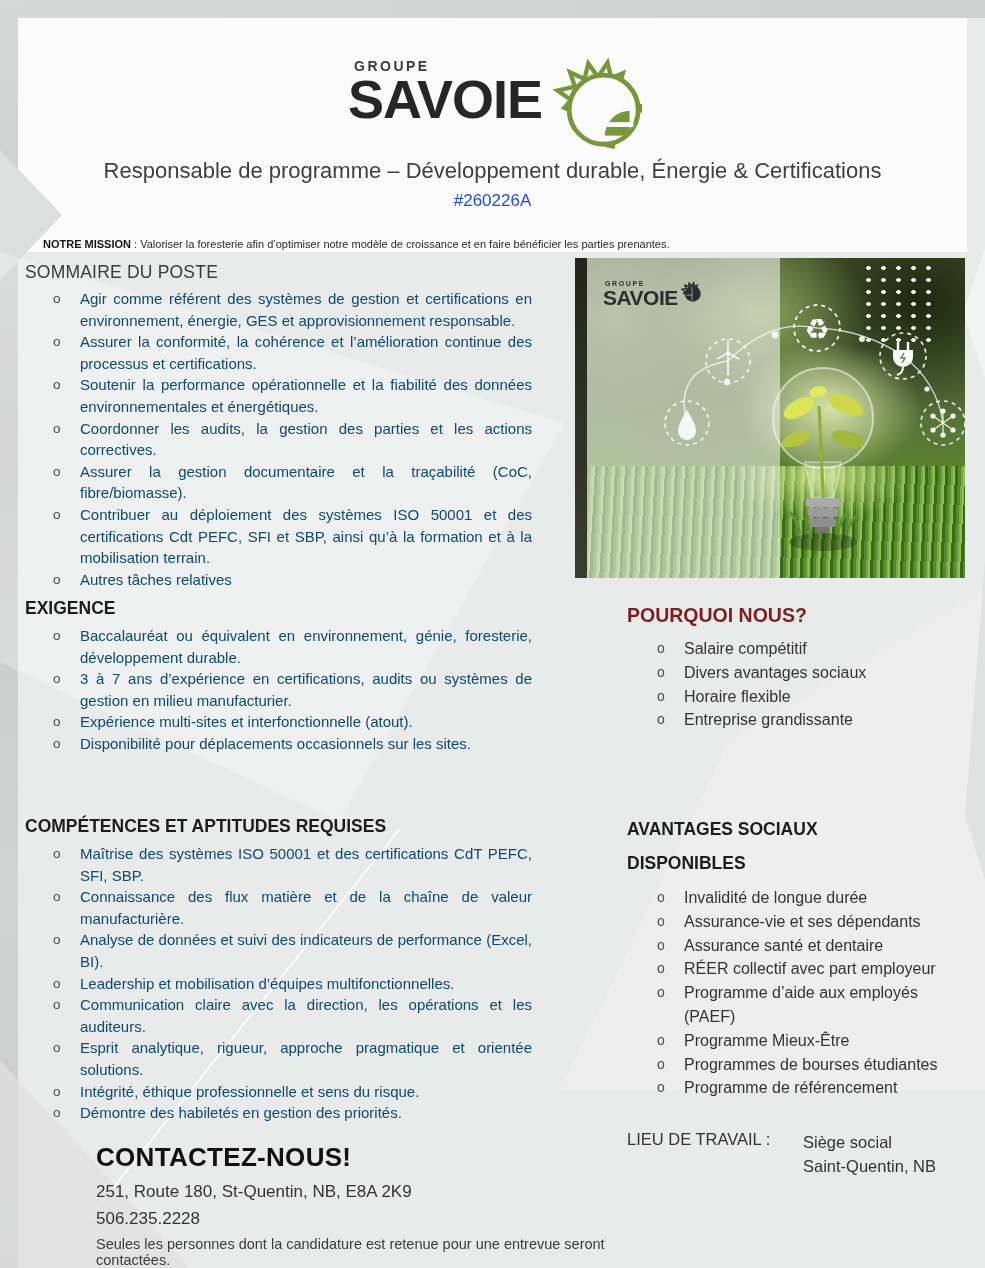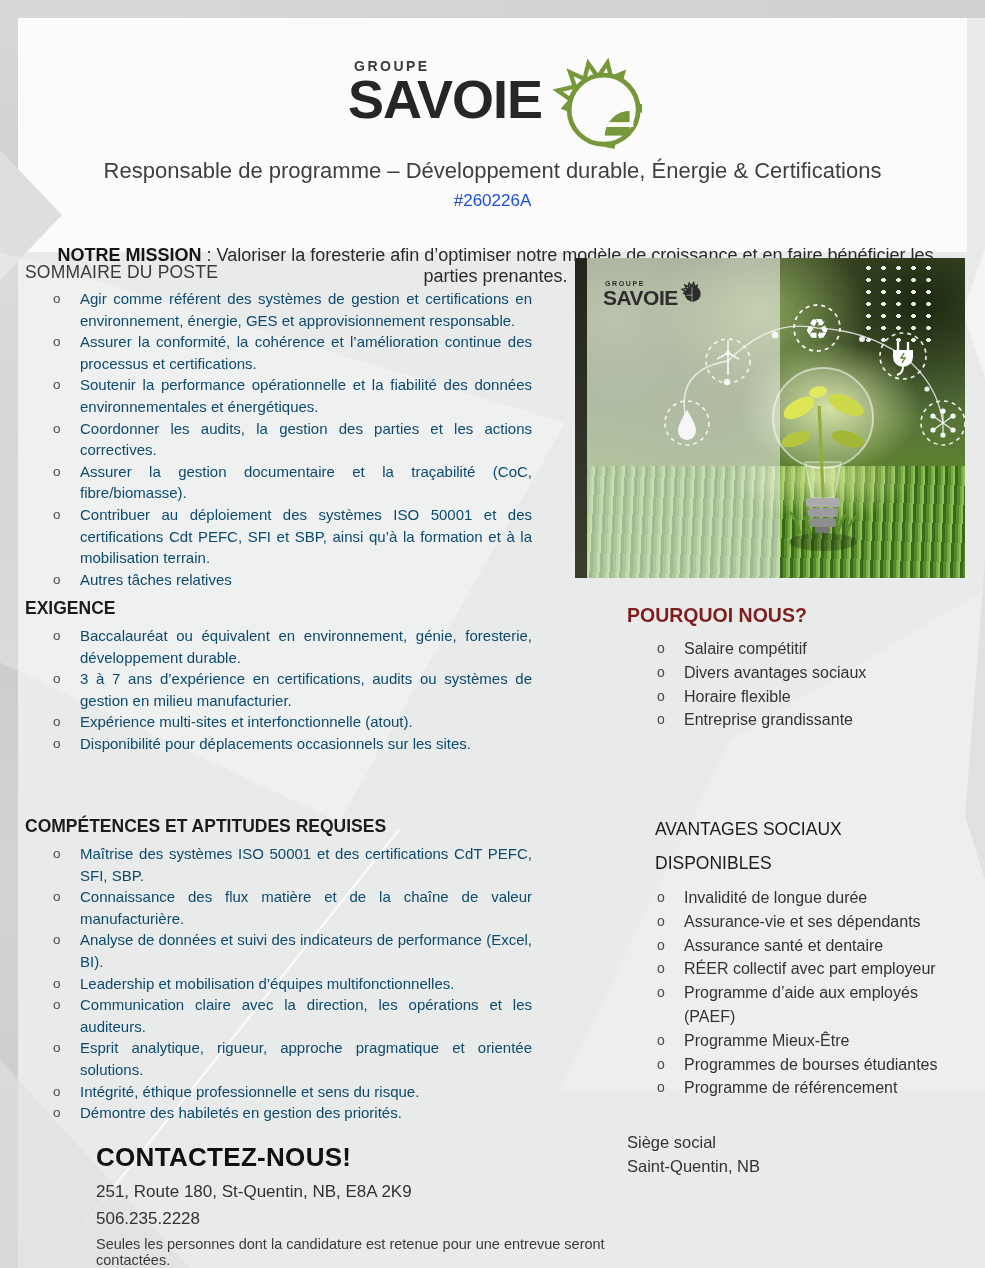--- a/index.html
+++ b/index.html
@@ -24,42 +24,42 @@
   .wedge-rm{position:absolute;right:0;top:560px;width:20px;height:320px;background:#e0e1e1;clip-path:polygon(100% 0,100% 100%,0 80%);}
 
   
   .logo{position:absolute;left:348px;top:56px;display:flex;align-items:flex-start;}
   .logo-txt{display:flex;flex-direction:column;}
   .logo-groupe{font-size:14px;letter-spacing:2.5px;color:#3a3a3a;font-weight:600;margin:2px 0 0 6px;}
   .logo-savoie{font-size:54px;font-weight:800;color:#262626;letter-spacing:-1px;line-height:.95;}
   .leaf-svg{margin:-2px 0 0 6px;}
   .job-title{position:absolute;left:18px;top:158px;width:949px;text-align:center;font-size:22px;font-weight:400;color:#3f3f3f;margin:0;}
   .job-number{position:absolute;left:18px;top:191px;width:949px;text-align:center;font-size:17px;color:#1d4ed8;}
-  .mission{position:absolute;left:28px;top:227px;width:935px;font-size:18px;color:#2a2a2a;text-align:center;}
+  .mission{position:absolute;left:43px;top:227px;width:935px;font-size:11px;color:#2a2a2a;}
   .mission b{color:#161616;}
 
   
   .sec{position:absolute;}
   .h-reg{font-size:17.5px;font-weight:400;color:#3a3a3a;letter-spacing:.2px;margin:0 0 5px 0;}
   .h-bold{font-size:17.5px;font-weight:700;color:#1c1c1c;margin:0 0 6px 0;}
   ul.blist{list-style:none;margin:0;padding:0;}
   ul.blist li{position:relative;}
   ul.blist li::before{content:"o";position:absolute;left:-27px;top:0;color:#4a4a4a;}
   .left-list{margin-left:55px !important;width:452px;font-size:15px;line-height:21.6px;color:#0c4a6e;text-align:justify;}
   .left-list li::before{font-size:13.5px;}
   .right-list{margin-left:57px !important;width:272px;font-size:16px;line-height:23.8px;color:#333;}
   .right-list li::before{font-size:14px;}
 
   .sec-sommaire{left:25px;top:262px;width:535px;}
   .sec-exigence{left:25px;top:598px;width:535px;}
   .sec-competences{left:25px;top:816px;width:535px;}
   .sec-pourquoi{left:627px;top:604px;width:340px;}
   .sec-pourquoi .h-bold{font-size:19.5px;color:#7f1d1d;margin-bottom:10px;}
   .sec-avantages{left:627px;top:812px;width:340px;}
-  .sec-avantages .hline{font-size:17.5px;font-weight:400;color:#1c1c1c;line-height:34px;margin-left:28px;}
+  .sec-avantages .hline{font-size:17.5px;font-weight:700;color:#1c1c1c;line-height:34px;}
   .sec-avantages ul{margin-top:6px;}
 
   
   .contact{position:absolute;left:58px;top:1142px;width:560px;margin-left:38px;}
   .contact-h{font-size:26px;font-weight:800;color:#111;letter-spacing:.3px;margin:0 0 9px 0;}
   .contact-line{font-size:17px;color:#333;margin-bottom:7px;}
   .contact-note{font-size:14.5px;color:#3b3b3b;margin-top:3px;}
   .lieu{position:absolute;left:627px;top:1130px;display:flex;font-size:16.5px;color:#333;}
   .lieu-label{width:176px;}
   .lieu-val div{line-height:24px;}
@@ -276,20 +276,21 @@
         <li>Assurance santé et dentaire</li>
         <li>RÉER collectif avec part employeur</li>
         <li>Programme d’aide aux employés (PAEF)</li>
         <li>Programme Mieux-Être</li>
         <li>Programmes de bourses étudiantes</li>
         <li>Programme de référencement</li>
       </ul>
   </div>
 
   <div class="lieu">
+    <div class="lieu-label">LIEU DE TRAVAIL :</div>
     <div class="lieu-val">
       <div>Siège social</div>
       <div>Saint-Quentin, NB</div>
     </div>
   </div>
 
   <div class="contact">
     <h2 class="contact-h">CONTACTEZ-NOUS!</h2>
     <div class="contact-line">251, Route 180, St-Quentin, NB, E8A 2K9</div>
     <div class="contact-line">506.235.2228</div>

